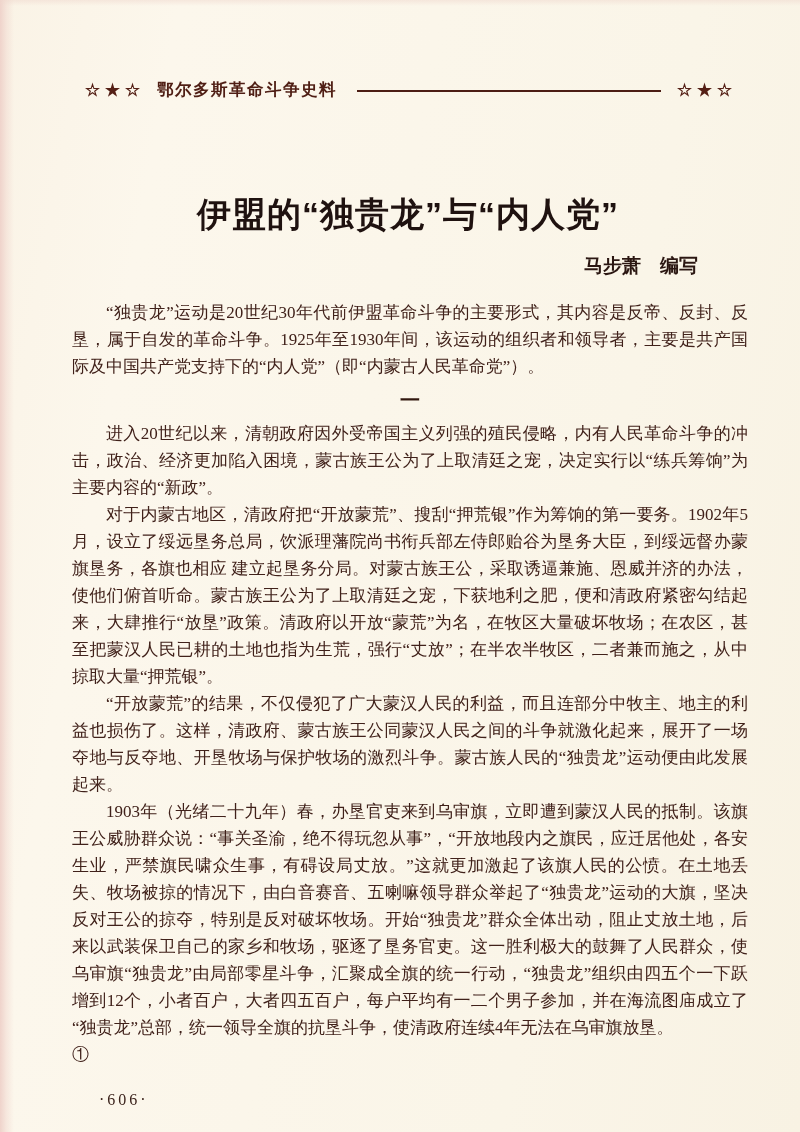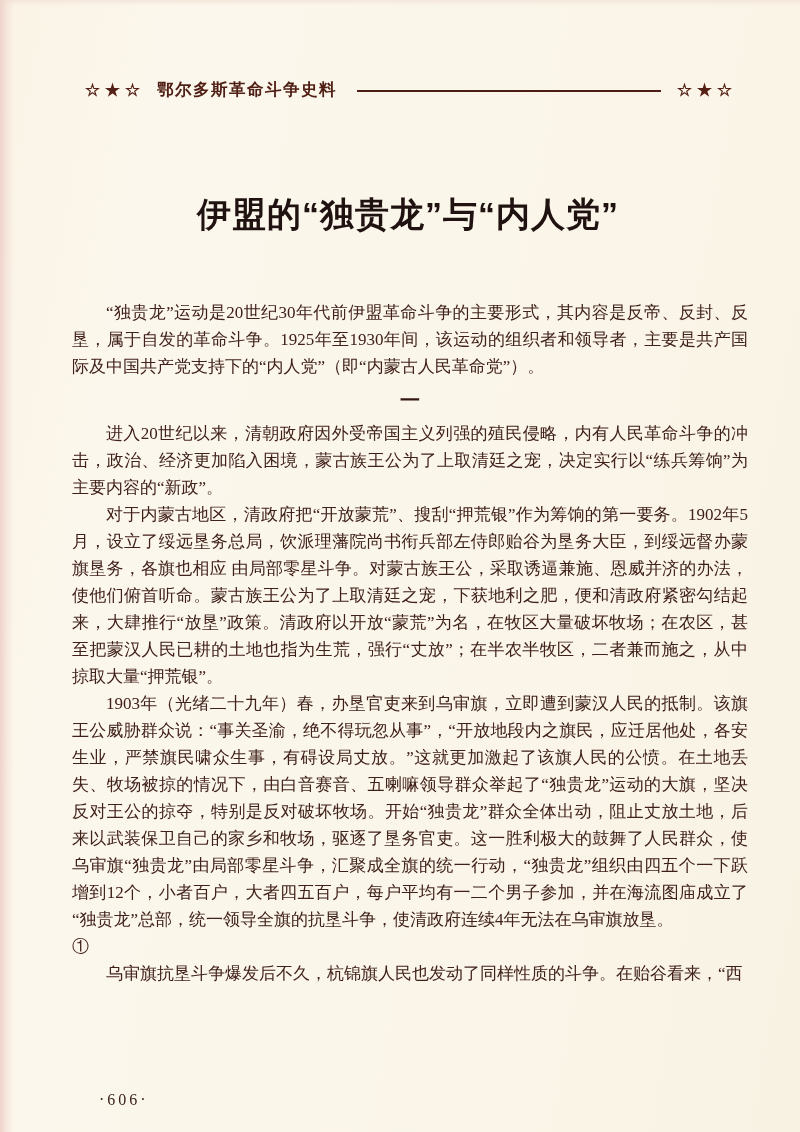--- a/index.html
+++ b/index.html
@@ -77,25 +77,26 @@
 
   <div class="running-header">
     <span class="stars">☆★☆</span>
     <span class="series">鄂尔多斯革命斗争史料</span>
     <span class="rule"></span>
     <span class="stars">☆★☆</span>
   </div>
 
   <h1 class="article-title">伊盟的“独贵龙”与“内人党”</h1>
 
+  <div class="byline">马步萧　编写</div>
 
   <div class="body-text">
     <p class="para">“独贵龙”运动是20世纪30年代前伊盟革命斗争的主要形式，其内容是反帝、反封、反垦，属于自发的革命斗争。1925年至1930年间，该运动的组织者和领导者，主要是共产国际及中国共产党支持下的“内人党”（即“内蒙古人民革命党”）。</p>
     <div class="section-marker">一</div>
     <p class="para">进入20世纪以来，清朝政府因外受帝国主义列强的殖民侵略，内有人民革命斗争的冲击，政治、经济更加陷入困境，蒙古族王公为了上取清廷之宠，决定实行以“练兵筹饷”为主要内容的“新政”。</p>
-    <p class="para">对于内蒙古地区，清政府把“开放蒙荒”、搜刮“押荒银”作为筹饷的第一要务。1902年5月，设立了绥远垦务总局，饮派理藩院尚书衔兵部左侍郎贻谷为垦务大臣，到绥远督办蒙旗垦务，各旗也相应 由局部零星斗争。对蒙古族王公，采取诱逼兼施、恩威并济的办法，使他们俯首听命。蒙古族王公为了上取清廷之宠，下获地利之肥，便和清政府紧密勾结起来，大肆推行“放垦”政策。清政府以开放“蒙荒”为名，在牧区大量破坏牧场；在农区，甚至把蒙汉人民已耕的土地也指为生荒，强行“丈放”；在半农半牧区，二者兼而施之，从中掠取大量“押荒银”。</p>
+    <p class="para">对于内蒙古地区，清政府把“开放蒙荒”、搜刮“押荒银”作为筹饷的第一要务。1902年5月，设立了绥远垦务总局，饮派理藩院尚书衔兵部左侍郎贻谷为垦务大臣，到绥远督办蒙旗垦务，各旗也相应 建立起垦务分局。对蒙古族王公，采取诱逼兼施、恩威并济的办法，使他们俯首听命。蒙古族王公为了上取清廷之宠，下获地利之肥，便和清政府紧密勾结起来，大肆推行“放垦”政策。清政府以开放“蒙荒”为名，在牧区大量破坏牧场；在农区，甚至把蒙汉人民已耕的土地也指为生荒，强行“丈放”；在半农半牧区，二者兼而施之，从中掠取大量“押荒银”。</p>
+    <p class="para">“开放蒙荒”的结果，不仅侵犯了广大蒙汉人民的利益，而且连部分中牧主、地主的利益也损伤了。这样，清政府、蒙古族王公同蒙汉人民之间的斗争就激化起来，展开了一场夺地与反夺地、开垦牧场与保护牧场的激烈斗争。蒙古族人民的“独贵龙”运动便由此发展起来。</p>
     <p class="para">1903年（光绪二十九年）春，办垦官吏来到乌审旗，立即遭到蒙汉人民的抵制。该旗王公威胁群众说：“事关圣渝，绝不得玩忽从事”，“开放地段内之旗民，应迁居他处，各安生业，严禁旗民啸众生事，有碍设局丈放。”这就更加激起了该旗人民的公愤。在土地丢失、牧场被掠的情况下，由白音赛音、五喇嘛领导群众举起了“独贵龙”运动的大旗，坚决反对王公的掠夺，特别是反对破坏牧场。开始“独贵龙”群众全体出动，阻止丈放土地，后来以武装保卫自己的家乡和牧场，驱逐了垦务官吏。这一胜利极大的鼓舞了人民群众，使乌审旗“独贵龙”由局部零星斗争，汇聚成全旗的统一行动，“独贵龙”组织由四五个一下跃增到12个，小者百户，大者四五百户，每户平均有一二个男子参加，并在海流图庙成立了“独贵龙”总部，统一领导全旗的抗垦斗争，使清政府连续4年无法在乌审旗放垦。</p>
     <p class="para no-indent">①</p>
-    <p class="para">乌审旗抗垦斗争爆发后不久，杭锦旗人民也发动了同样性质的斗争。在贻谷看来，“西</p>
   </div>
 
   <div class="page-number">·606·</div>
 </div>
 
 </body></html>

